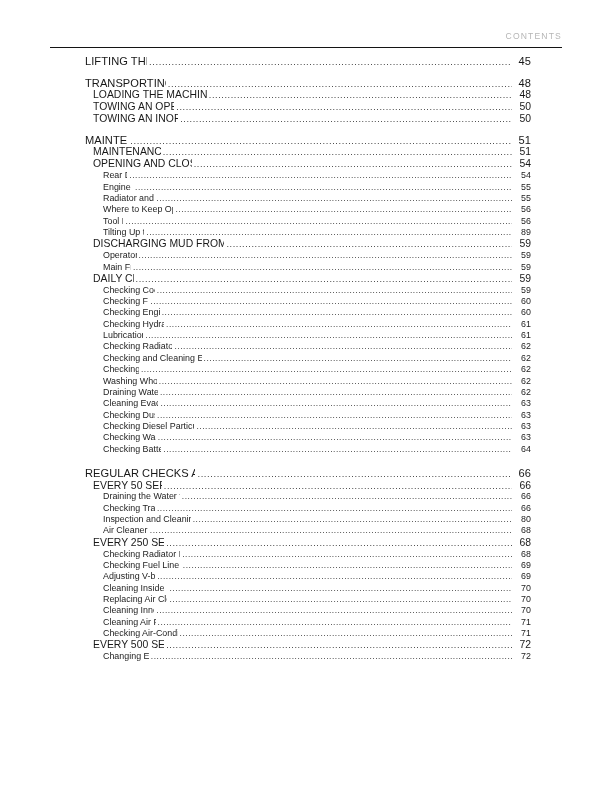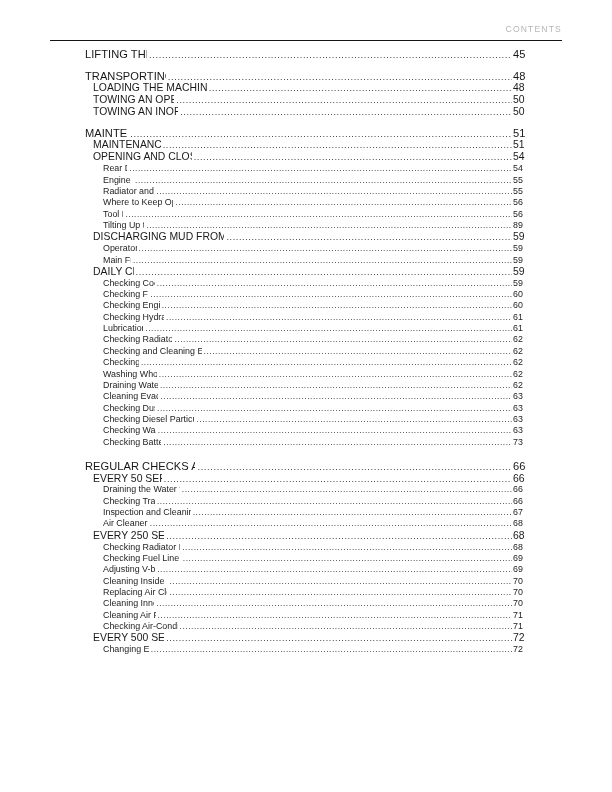--- a/index.html
+++ b/index.html
@@ -14,20 +14,21 @@
     color: #1b1b1b;
     position: relative;
     overflow: hidden;
   }
 
   .page {
     position: relative;
     width: 612px;
     height: 571px;
     box-sizing: border-box;
+    margin-top: 7px;
   }
 
   
   .header {
     position: absolute;
     left: 50px;
     top: 18px;
     width: 512px;
     text-align: right;
   }
@@ -80,20 +81,21 @@
     color: #3a3a3a;
     transform: translateY(-0.5px);
   }
   .toc-entry .leader::before {
     content: "................................................................................................................................................................................................................................";
   }
 
   .toc-entry .pageno {
     flex: 0 0 auto;
     width: 18px;
+    text-align: right;
     font-variant-numeric: tabular-nums;
   }
 
   
   .lvl1 {
     padding-left: 85px;
     height: 12.6px;
     line-height: 12.6px;
   }
   .lvl1 .label,
@@ -305,21 +307,21 @@
         <span class="pageno">63</span>
       </div>
       <div class="toc-entry lvl3">
         <span class="label">Checking Washer Liquid</span>
         <span class="leader"></span>
         <span class="pageno">63</span>
       </div>
       <div class="toc-entry lvl3">
         <span class="label">Checking Battery Condition</span>
         <span class="leader"></span>
-        <span class="pageno">73</span>
+        <span class="pageno">64</span>
       </div>
       <div class="gap-lg"></div>
       <div class="toc-entry lvl1">
         <span class="label">REGULAR CHECKS AND MAINTENANCE WORK</span>
         <span class="leader"></span>
         <span class="pageno">66</span>
       </div>
       <div class="toc-entry lvl2">
         <span class="label">EVERY 50 SERVICE HOURS</span>
         <span class="leader"></span>
@@ -331,21 +333,21 @@
         <span class="pageno">66</span>
       </div>
       <div class="toc-entry lvl3">
         <span class="label">Checking Track Tension</span>
         <span class="leader"></span>
         <span class="pageno">66</span>
       </div>
       <div class="toc-entry lvl3">
         <span class="label">Inspection and Cleaning Air Cleaner Element</span>
         <span class="leader"></span>
-        <span class="pageno">67</span>
+        <span class="pageno">80</span>
       </div>
       <div class="toc-entry lvl3">
         <span class="label">Air Cleaner Element</span>
         <span class="leader"></span>
         <span class="pageno">68</span>
       </div>
       <div class="toc-entry lvl2">
         <span class="label">EVERY 250 SERVICE HOURS</span>
         <span class="leader"></span>
         <span class="pageno">68</span>

